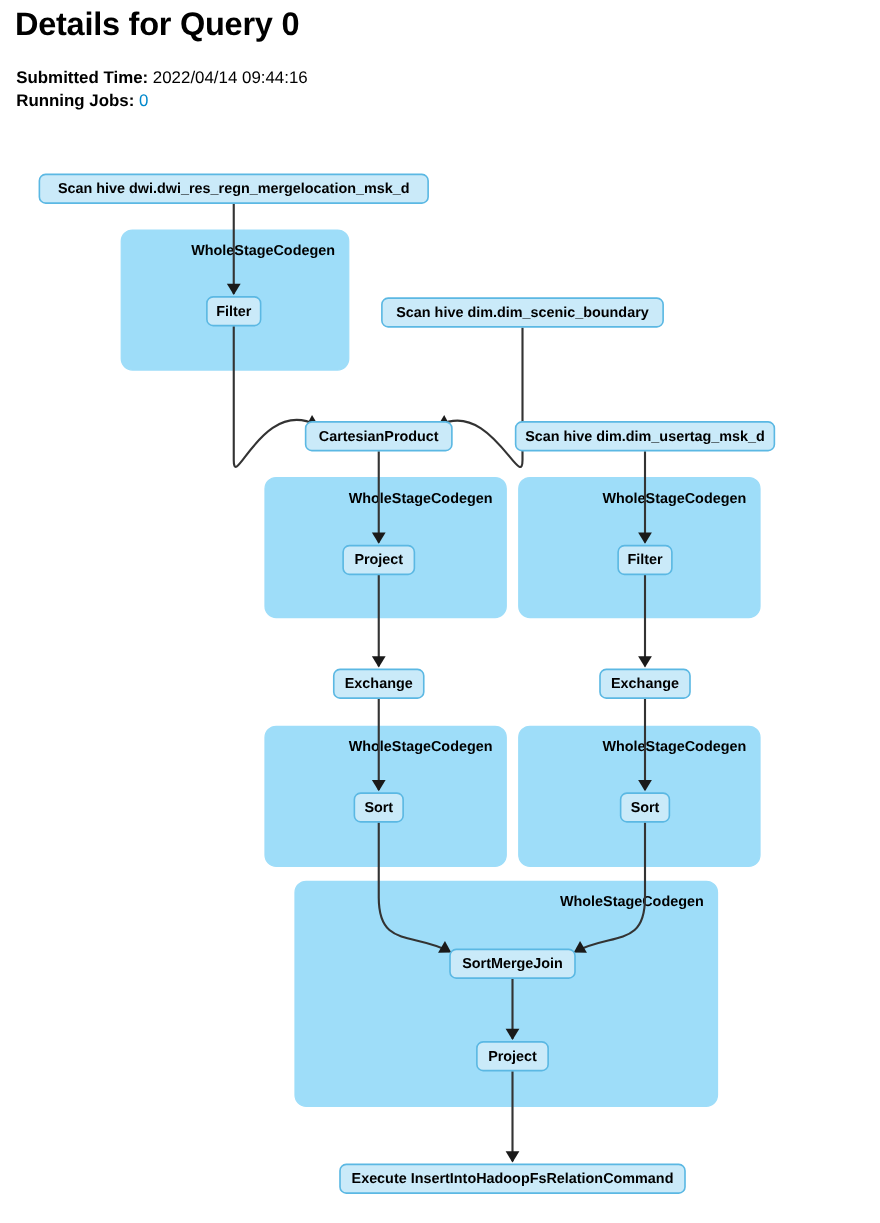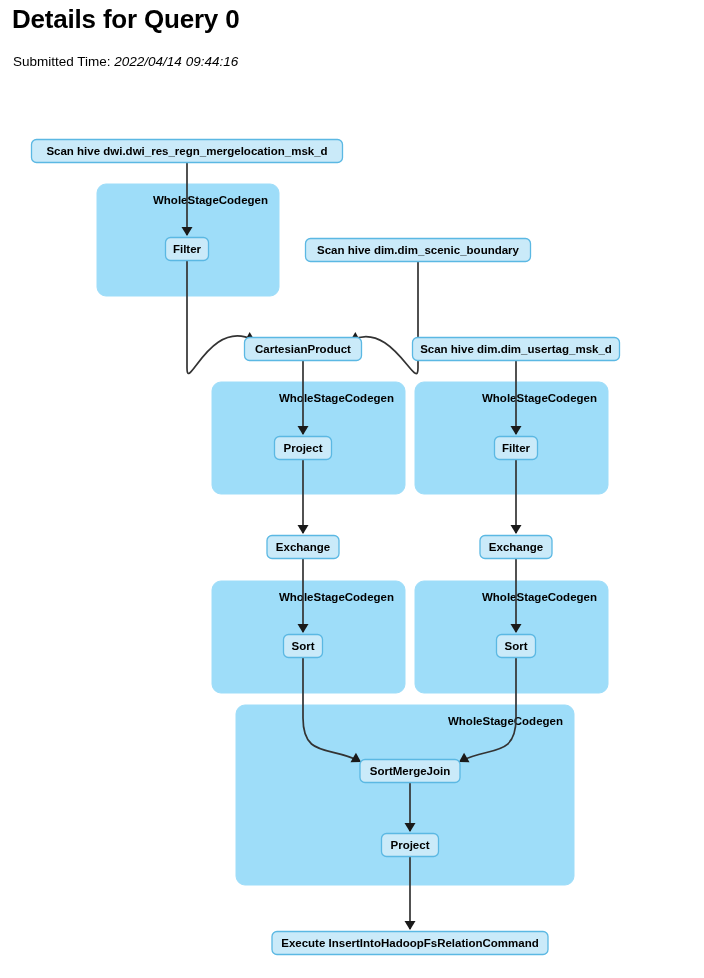--- a/index.html
+++ b/index.html
@@ -34,25 +34,24 @@
     position: absolute;
     left: 13px;
     top: 52px;
     font-size: 13.5px;
     line-height: 19px;
   }
   .meta-row {
     white-space: nowrap;
   }
   .meta-label {
-    font-weight: normal;
+    font-weight: bold;
   }
   .meta-value {
     font-weight: normal;
-    font-style: italic;
   }
   .meta-link {
     color: #0088cc;
     text-decoration: none;
     cursor: pointer;
   }
   .dag-wrap {
     position: absolute;
     left: 0;
     top: 118px;
@@ -103,20 +102,24 @@
 <body>
 
 <div class="page">
 
   <h1 class="page-title">Details for Query 0</h1>
 
   <div class="meta">
     <div class="meta-row">
       <span class="meta-label">Submitted Time:</span>
       <span class="meta-value">2022/04/14 09:44:16</span>
+    </div>
+    <div class="meta-row">
+      <span class="meta-label">Running Jobs:</span>
+      <a class="meta-link" href="#">0</a>
     </div>
   </div>
 
   <div class="dag-wrap">
     <svg class="dag" id="dag-svg" viewBox="0 0 704 860">
       <g id="layer-clusters">
           <g>
             <rect x="97" y="66" width="182" height="112" rx="9" ry="9" fill="#9eddf9" stroke="#9eddf9" stroke-width="1" class="cluster-rect"></rect>
             <text x="268" y="86" class="cluster-label">WholeStageCodegen</text>
           </g>

